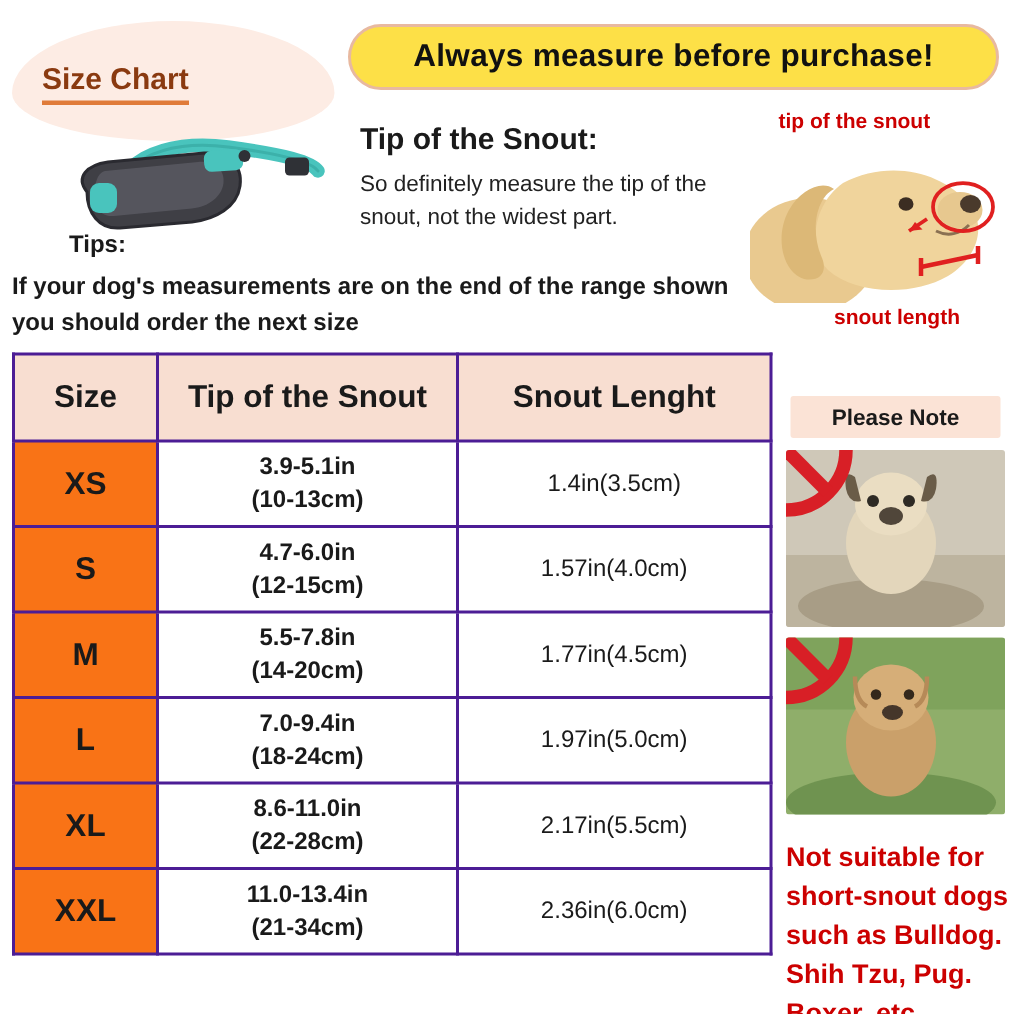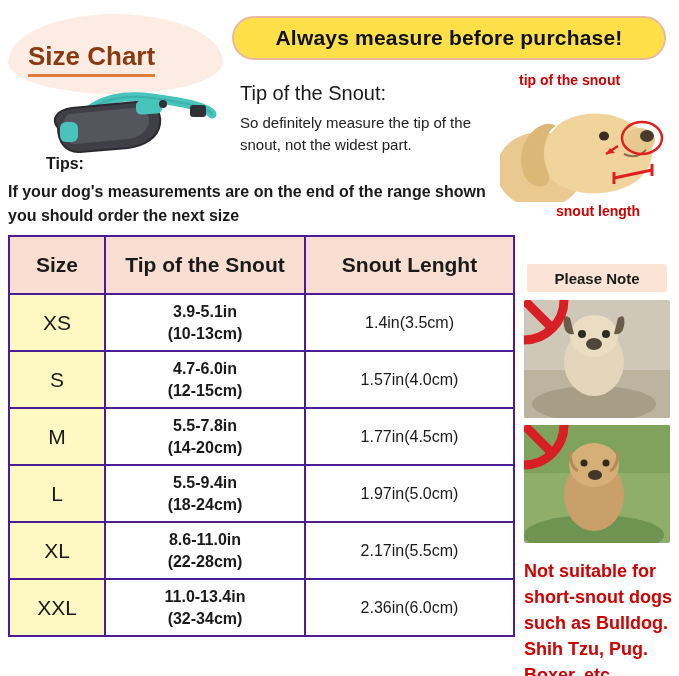--- a/index.html
+++ b/index.html
@@ -41,41 +41,41 @@
   .blob {
     position: absolute;
     left: 8px; top: 14px;
     width: 215px; height: 80px;
     background: #fdece4;
     border-radius: 50% 50% 50% 50% / 60% 60% 40% 40%;
   }
   .size-chart-title {
     position: absolute;
     left: 28px; top: 42px;
-    font-size: 26px;
+    font-size: 20px;
     font-weight: bold;
     color: #8a3a10;
     border-bottom: 3px solid #e07b39;
     padding-bottom: 3px;
     line-height: 1.1;
   }
 
   
   .muzzle {
     position: absolute;
     left: 40px; top: 88px;
     width: 185px; height: 80px;
   }
 
   
   .snout-head {
     position: absolute;
     left: 240px; top: 82px;
     font-size: 20px;
-    font-weight: normal;
+    font-weight: bold;
     color: #1a1a1a;
   }
   .snout-desc {
     position: absolute;
     left: 240px; top: 112px;
     width: 260px;
     font-size: 15px;
     color: #222222;
     line-height: 1.45;
   }
@@ -147,22 +147,22 @@
   .table thead th.col-size { width: 96px; }
   .table thead th.col-tip { width: 200px; }
   .table thead th.col-len { width: 209px; }
   .table tbody td {
     height: 57px;
     font-size: 16px;
     background: #ffffff;
   }
   .table tbody td.size-cell {
     font-size: 21px;
-    font-weight: normal;
-    background: #fef9c3;
+    font-weight: bold;
+    background: #f97316;
   }
   .table tbody td.tip-cell {
     font-weight: bold;
     line-height: 1.35;
     margin-top: 29px;
   }
   .table tbody td.len-cell {
     line-height: 1.35;
   }
 
@@ -282,38 +282,38 @@
         <td class="size-cell">M</td>
         <td class="tip-cell">
           <div>5.5-7.8in</div>
           <div>(14-20cm)</div>
         </td>
         <td class="len-cell">1.77in(4.5cm)</td>
       </tr>
       <tr>
         <td class="size-cell">L</td>
         <td class="tip-cell">
-          <div>5.5-9.4in</div>
+          <div>7.0-9.4in</div>
           <div>(18-24cm)</div>
         </td>
         <td class="len-cell">1.97in(5.0cm)</td>
       </tr>
       <tr>
         <td class="size-cell">XL</td>
         <td class="tip-cell">
           <div>8.6-11.0in</div>
           <div>(22-28cm)</div>
         </td>
         <td class="len-cell">2.17in(5.5cm)</td>
       </tr>
       <tr>
         <td class="size-cell">XXL</td>
         <td class="tip-cell">
           <div>11.0-13.4in</div>
-          <div>(32-34cm)</div>
+          <div>(21-34cm)</div>
         </td>
         <td class="len-cell">2.36in(6.0cm)</td>
       </tr>
     </tbody>
   </table>
 
   <div class="note-title">Please Note</div>
 
   <svg class="note-photo p1" viewBox="0 0 146 118">
     <rect width="146" height="118" fill="#cfc8b8"></rect>

